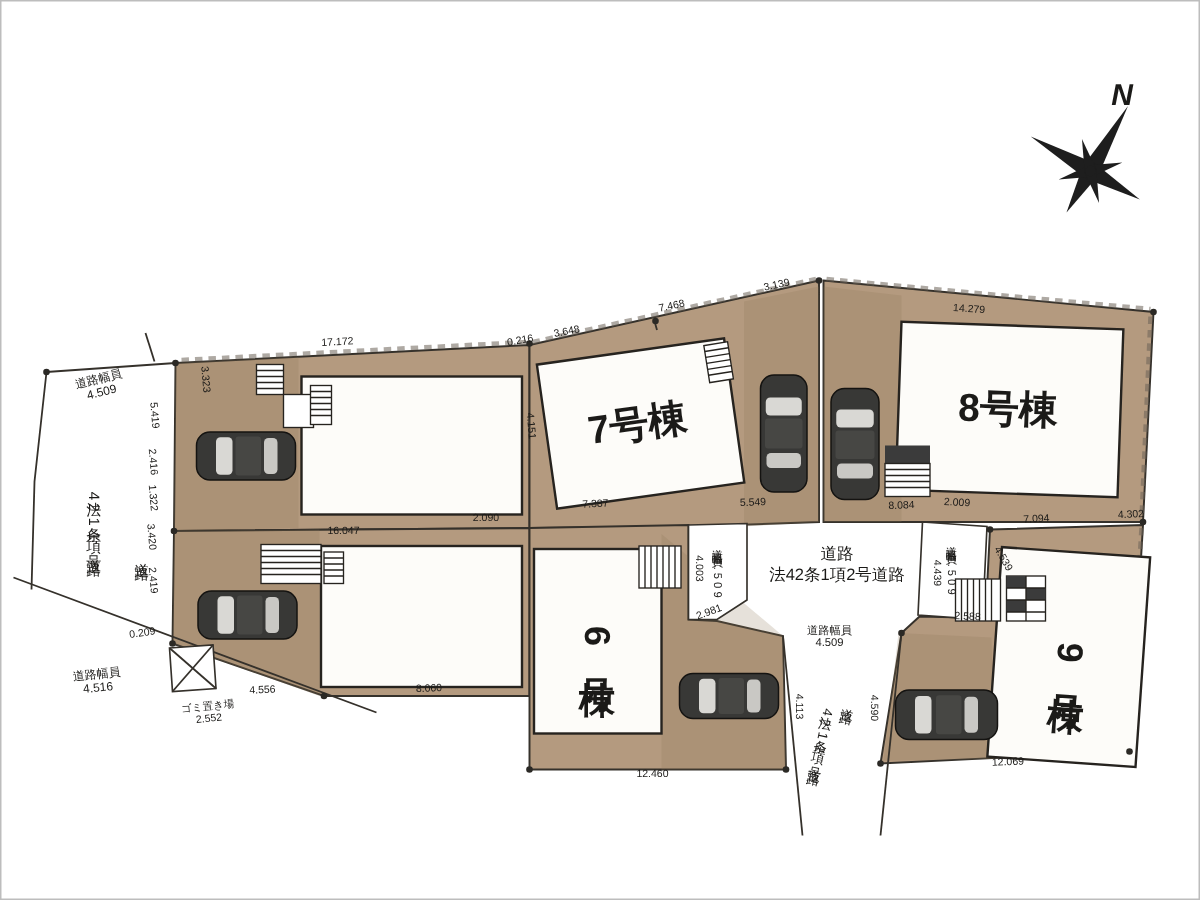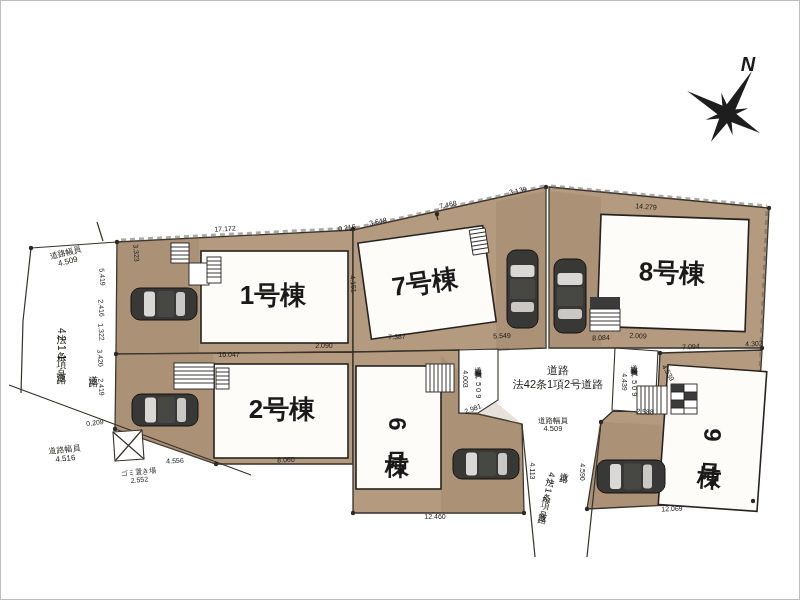--- a/index.html
+++ b/index.html
@@ -183,22 +183,20 @@
         <polygon class="compass" points="0,-22 4,0 -4,0"></polygon>
         <polygon class="compass" points="0,22 4,0 -4,0"></polygon>
         <polygon class="compass" points="-22,0 0,-4 0,4"></polygon>
         <polygon class="compass" points="22,0 0,-4 0,4"></polygon>
       </g>
       <circle class="compass" r="3.5"></circle>
     </g>
   </svg>
 
   <div id="label-layer">
-      <span class="lbl" style="left: 272px; top: 295px; font-size: 26px; font-weight: bold; transform: translate(-50%, -50%) rotate(0deg);">1号棟</span>
-      <span class="lbl" style="left: 281px; top: 409px; font-size: 26px; font-weight: bold; transform: translate(-50%, -50%) rotate(0deg);">2号棟</span>
       <span class="lbl" style="left: 424px; top: 282px; font-size: 26px; font-weight: bold; transform: translate(-50%, -50%) rotate(-8deg);">7号棟</span>
       <span class="lbl" style="left: 671px; top: 272px; font-size: 26px; font-weight: bold; transform: translate(-50%, -50%) rotate(2deg);">8号棟</span>
       <span class="lbl vert" style="left: 396px; top: 426px; font-size: 24px; font-weight: bold; transform: translate(-50%, -50%) rotate(0deg);">6号棟</span>
       <span class="lbl vert" style="left: 711px; top: 437px; font-size: 24px; font-weight: bold; transform: translate(-50%, -50%) rotate(4deg);">9号棟</span>
       <span class="lbl" style="left: 66px; top: 257px; font-size: 8px; transform: translate(-50%, -50%) rotate(-14deg);">道路幅員
 4.509</span>
       <span class="lbl vert" style="left: 60px; top: 346px; font-size: 10px; transform: translate(-50%, -50%) rotate(0deg);">法42条1項1号道路</span>
       <span class="lbl vert" style="left: 92px; top: 368px; font-size: 10px; transform: translate(-50%, -50%) rotate(0deg);">道路</span>
       <span class="lbl" style="left: 64px; top: 454px; font-size: 8px; transform: translate(-50%, -50%) rotate(-6deg);">道路幅員
 4.516</span>

